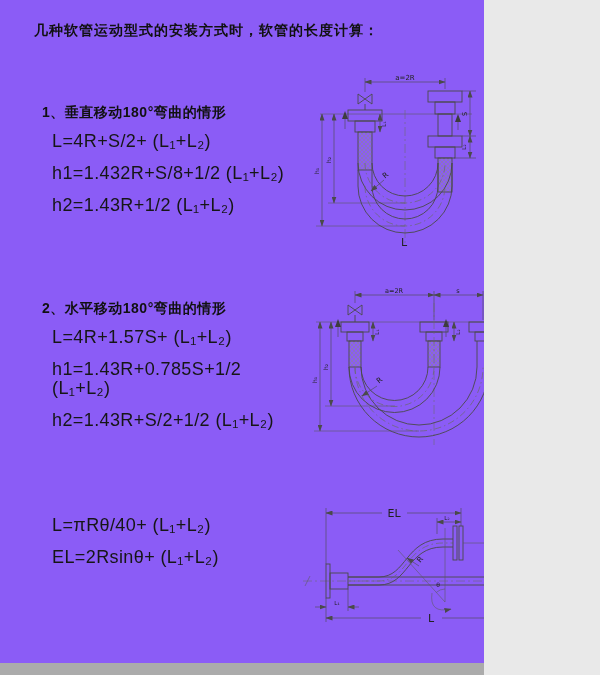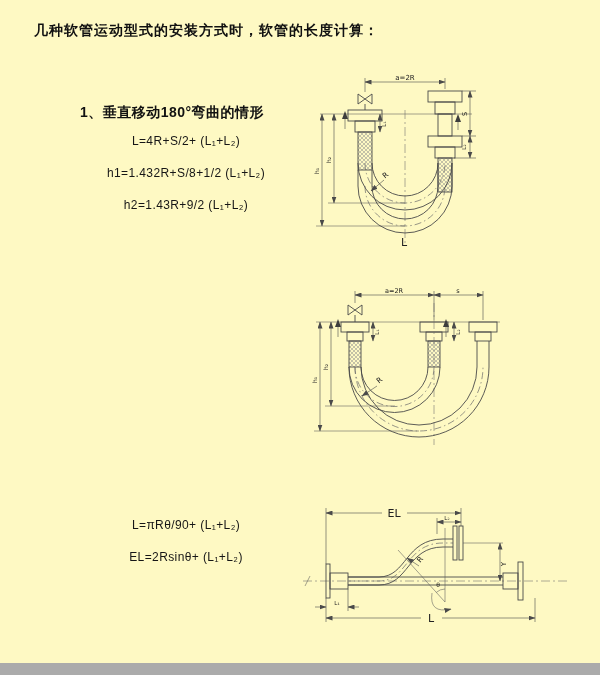--- a/index.html
+++ b/index.html
@@ -1,27 +1,27 @@
 <!DOCTYPE html>
 <html><head>
 <meta charset="utf-8">
 <style>
   html,body{margin:0;padding:0;background:#e9e9e9;}
   .page{
-    position:relative;width:600px;height:675px;background:#fef9c3;overflow:hidden;
+    position:relative;width:484px;height:675px;background:#8b5cf6;overflow:hidden;
     font-family:"Liberation Sans","DejaVu Sans",sans-serif;color:#1c1c1c;
   }
   .title{
     position:absolute;left:34px;top:22px;font-size:14px;font-weight:bold;
     letter-spacing:1px;color:#111;
   }
-  .section{position:absolute;left:42px;width:260px;text-align:center;}
+  .section{position:absolute;left:42px;width:260px;}
   .sec1{top:104px}.sec2{top:300px}.sec3{top:516px}
   .heading{font-size:14px;font-weight:bold;letter-spacing:0.5px;color:#111;margin-bottom:10px;}
-  .formula{font-size:12px;letter-spacing:0.4px;margin-left:28px;margin-bottom:13px;
+  .formula{font-size:18px;letter-spacing:0.4px;margin-left:10px;margin-bottom:13px;
     line-height:19px;color:#161616;}
   .diag{position:absolute;}
   .d1{left:300px;top:68px;}
   .d2{left:298px;top:283px;}
   .d3{left:295px;top:498px;}
   svg{display:block;}
   svg .ln{stroke:#4a4a4a;stroke-width:0.9;fill:none;}
   svg .thin{stroke:#5a5a5a;stroke-width:0.55;fill:none;}
   svg .dim{stroke:#4a4a4a;stroke-width:0.6;fill:none;}
   svg .cl{stroke:#6a6a6a;stroke-width:0.55;fill:none;stroke-dasharray:9 3 2 3;}
@@ -34,21 +34,21 @@
 <body>
 
 <div class="page">
 
   <div class="title">几种软管运动型式的安装方式时，软管的长度计算：</div>
 
   <div class="section sec1">
     <div class="heading">1、垂直移动180°弯曲的情形</div>
     <div class="formula">L=4R+S/2+ (L₁+L₂)</div>
     <div class="formula">h1=1.432R+S/8+1/2 (L₁+L₂)</div>
-    <div class="formula">h2=1.43R+9/2 (L₁+L₂)</div>
+    <div class="formula">h2=1.43R+1/2 (L₁+L₂)</div>
   </div>
 
   <div class="diag d1">
   <svg width="270" height="197" viewBox="0 0 270 197">
     <defs>
       <marker id="ar1" markerWidth="7" markerHeight="5" refX="6.5" refY="2.5" orient="auto-start-reverse" markerUnits="userSpaceOnUse">
         <path d="M0,0 L7,2.5 L0,5 Z" fill="#4a4a4a"></path>
       </marker>
       <pattern id="hp1" patternUnits="userSpaceOnUse" width="4" height="4">
         <path d="M0,4 L4,0 M0,0 L4,4" stroke="#8a8a8a" stroke-width="0.5"></path>
@@ -136,20 +136,26 @@
 
     <g>
       <text transform="rotate(-40 87 109)" x="87" y="109" font-size="7.5" text-anchor="middle">R</text>
       <line class="dim" x1="84" y1="112" x2="71" y2="123" marker-end="url(#ar1)"></line>
     </g>
 
     <text x="104" y="178" font-size="11" text-anchor="middle">L</text>
   </svg>
   </div>
 
+  <div class="section sec2">
+    <div class="heading">2、水平移动180°弯曲的情形</div>
+    <div class="formula">L=4R+1.57S+ (L₁+L₂)</div>
+    <div class="formula">h1=1.43R+0.785S+1/2 (L₁+L₂)</div>
+    <div class="formula">h2=1.43R+S/2+1/2 (L₁+L₂)</div>
+  </div>
 
   <div class="diag d2">
   <svg width="280" height="175" viewBox="0 0 280 175">
     <defs>
       <marker id="ar2" markerWidth="7" markerHeight="5" refX="6.5" refY="2.5" orient="auto-start-reverse" markerUnits="userSpaceOnUse">
         <path d="M0,0 L7,2.5 L0,5 Z" fill="#4a4a4a"></path>
       </marker>
       <pattern id="hp2" patternUnits="userSpaceOnUse" width="4" height="4">
         <path d="M0,4 L4,0 M0,0 L4,4" stroke="#8a8a8a" stroke-width="0.5"></path>
       </pattern>
@@ -230,21 +236,21 @@
     </g>
 
     <g>
       <text transform="rotate(-40 83 99)" x="83" y="99" font-size="7.5" text-anchor="middle">R</text>
       <line class="dim" x1="79" y1="103" x2="64" y2="113" marker-end="url(#ar2)"></line>
     </g>
   </svg>
   </div>
 
   <div class="section sec3">
-    <div class="formula">L=πRθ/90+ (L₁+L₂)</div>
+    <div class="formula">L=πRθ/40+ (L₁+L₂)</div>
     <div class="formula">EL=2Rsinθ+ (L₁+L₂)</div>
   </div>
 
   <div class="diag d3">
   <svg width="285" height="145" viewBox="0 0 285 145">
     <defs>
       <marker id="ar3" markerWidth="7" markerHeight="5" refX="6.5" refY="2.5" orient="auto-start-reverse" markerUnits="userSpaceOnUse">
         <path d="M0,0 L7,2.5 L0,5 Z" fill="#4a4a4a"></path>
       </marker>
     </defs>

